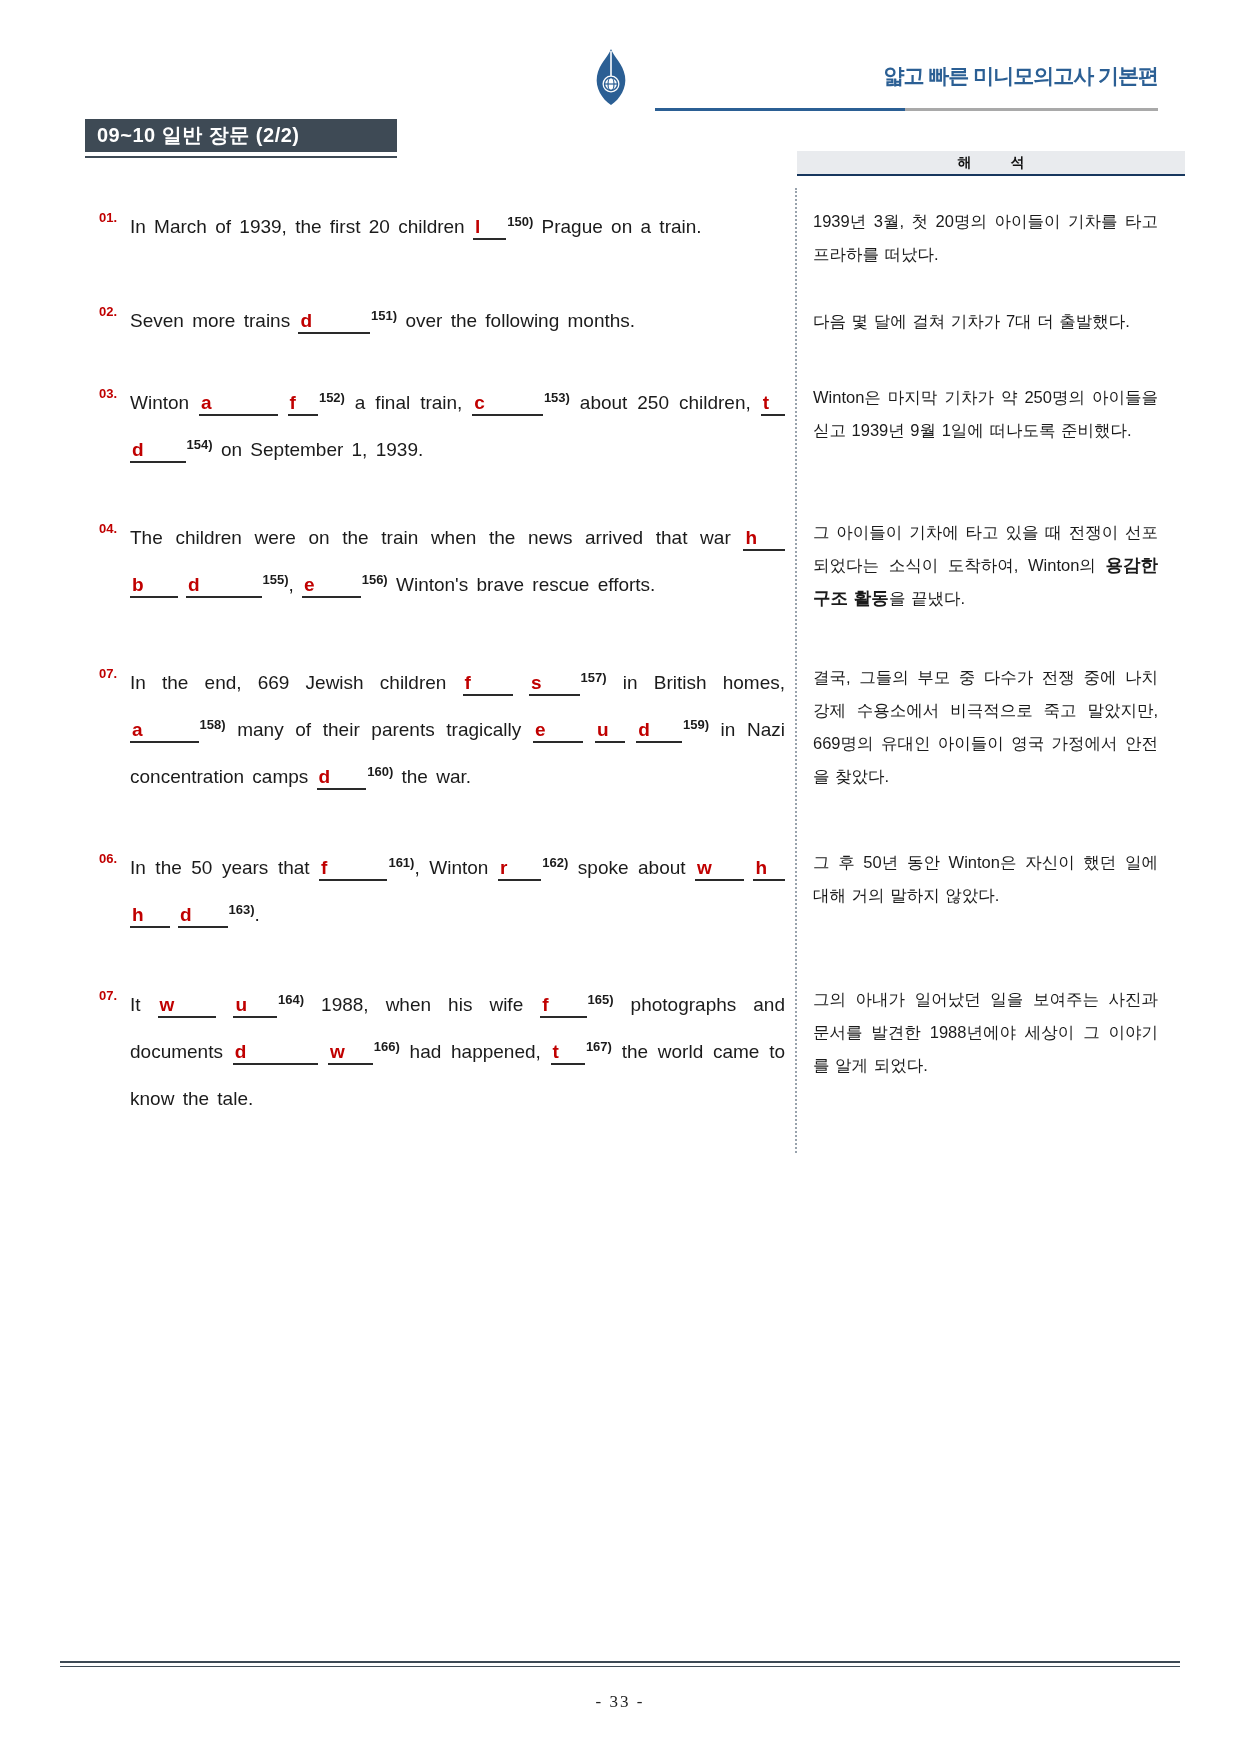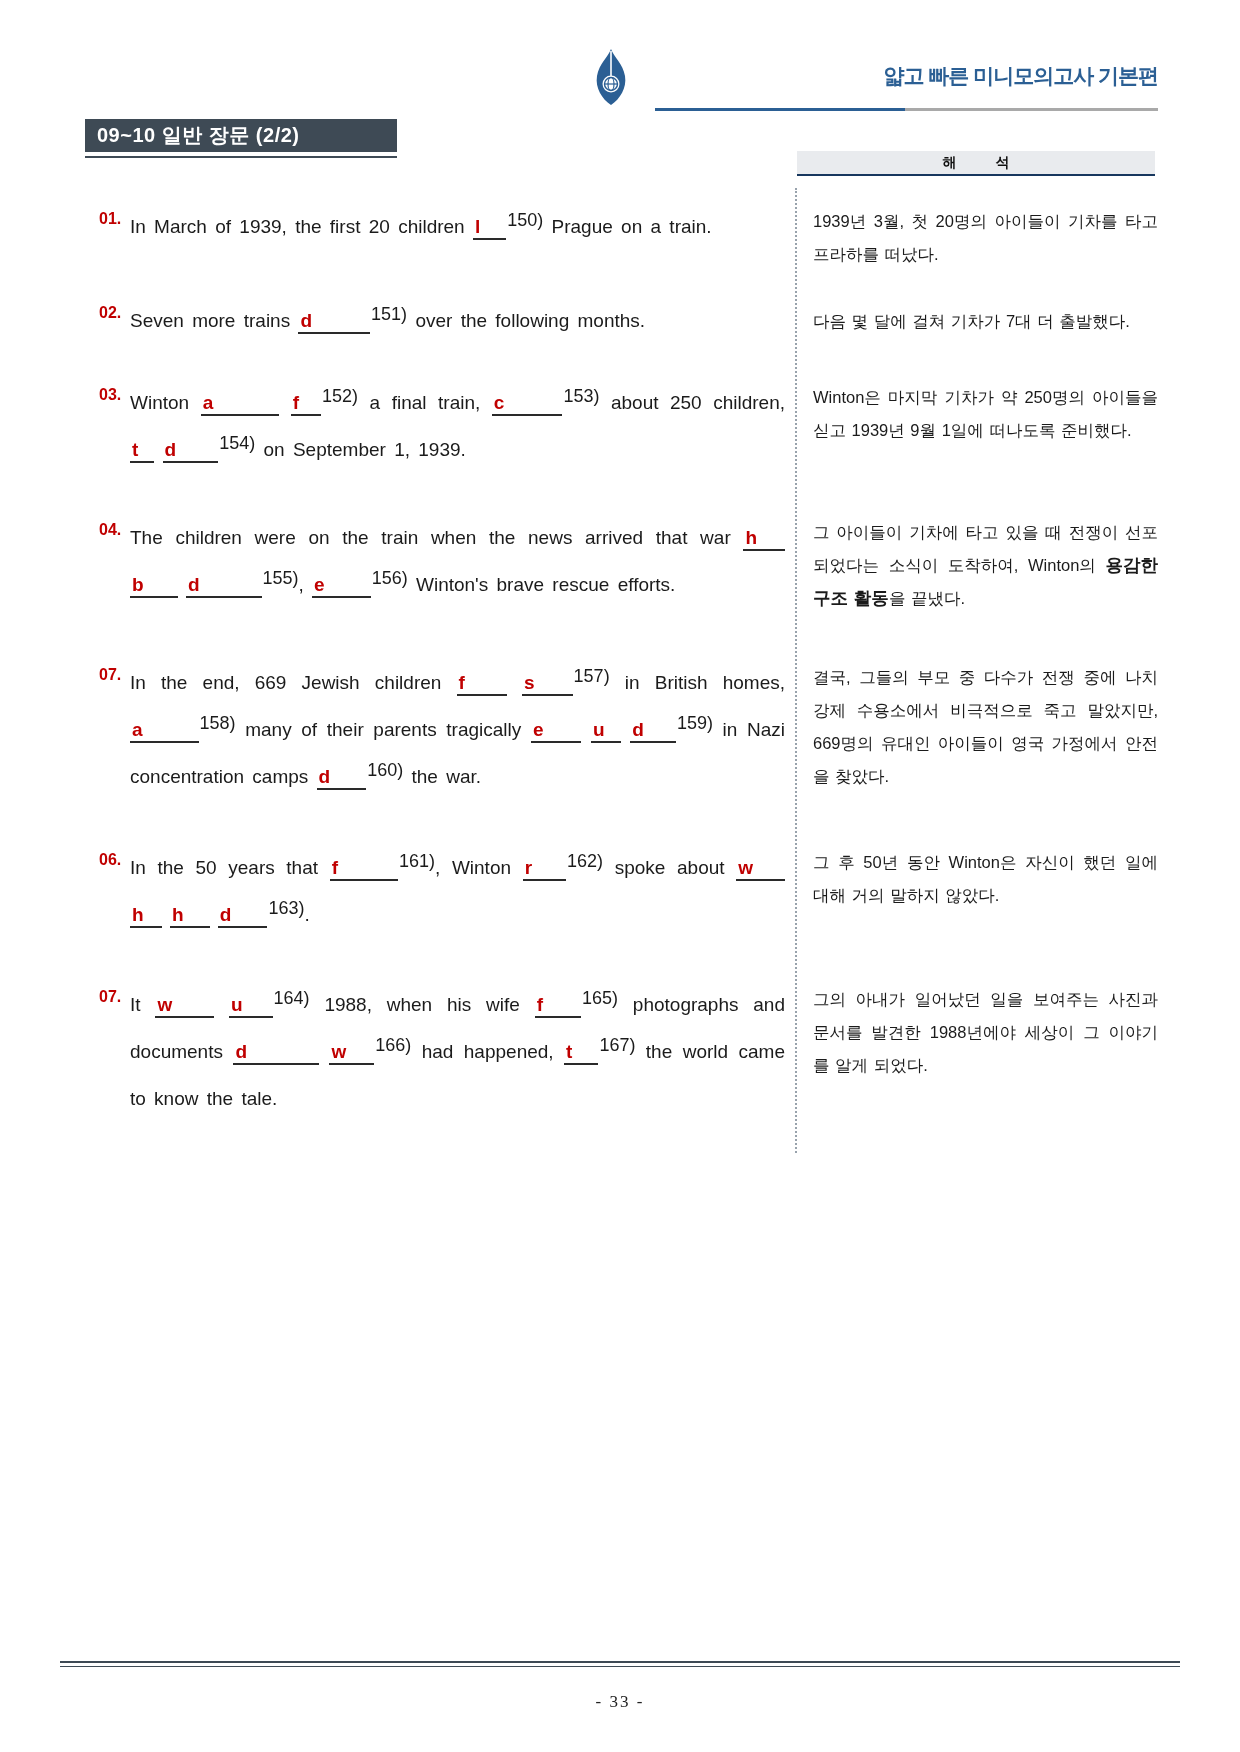--- a/index.html
+++ b/index.html
@@ -29,48 +29,48 @@
   .brand-rule-gray{position:absolute;left:905px;top:108px;width:253px;height:3px;background:var(--rule-gray);}
   
   .section-box{
     position:absolute;left:85px;top:119px;width:300px;height:33px;background:var(--box-bg);
     color:#ffffff;font-size:20px;font-weight:bold;line-height:33px;padding-left:12px;
     letter-spacing:0.5px;white-space:nowrap;
   }
   .section-underline{position:absolute;left:85px;top:156px;width:312px;height:0;border-top:2px solid var(--box-bg);}
   
   .haeseok-bar{
-    position:absolute;left:797px;top:151px;width:358px;height:23px;background:var(--bar-bg);
+    position:absolute;left:797px;top:151px;width:388px;height:23px;background:var(--bar-bg);
     border-bottom:2px solid var(--bar-border);
     font-size:14px;font-weight:bold;color:#111;text-align:center;line-height:23px;white-space:pre;
   }
   
   .rows{position:absolute;left:85px;top:203px;width:1073px;}
   .col-divider{position:absolute;left:795px;top:188px;height:965px;width:0;border-left:2px dotted var(--divider);}
   .row{display:flex;align-items:flex-start;margin-bottom:40px;}
   .row:nth-child(1){margin-bottom:26px;}
   .row:nth-child(2){margin-bottom:35px;align-items:center;}
   .row:nth-child(3){margin-bottom:41px;}
   .row:nth-child(4){margin-bottom:44px;}
   .row:nth-child(5){margin-bottom:44px;}
   .row:nth-child(6){margin-bottom:43px;}
   .row:nth-child(7){margin-bottom:0;}
   .en-cell{position:relative;width:700px;padding-left:45px;box-sizing:border-box;flex:0 0 700px;}
   .no{
-    position:absolute;left:14px;top:7px;color:var(--red);font-weight:bold;font-size:16px;
+    position:absolute;left:14px;top:7px;color:var(--red);font-weight:bold;font-size:13px;
   }
   p.en{
     margin:0;font-size:19px;line-height:47px;text-align:justify;color:var(--ink);
     word-spacing:3px;
   }
   .bwrap{white-space:nowrap;}
   .blank{border-bottom:2px solid var(--blank-line);padding-bottom:1px;}
   .blank .letter{color:var(--red);font-weight:bold;padding-left:2px;}
   .gap{display:inline-block;height:1px;}
-  sup.num{font-size:18px;vertical-align:7px;line-height:0;color:var(--ink);margin-left:1px;font-weight:normal;}
+  sup.num{font-size:13px;vertical-align:7px;line-height:0;color:var(--ink);margin-left:1px;font-weight:bold;}
   .ko-cell{flex:0 0 345px;width:345px;margin-left:28px;box-sizing:border-box;}
   p.ko{margin:2px 0 0 0;font-size:16.5px;line-height:33px;text-align:justify;color:var(--ink);word-spacing:1px;}
   .kbold{font-weight:bold;font-size:17.5px;}
   
   .footer-rule{
     position:absolute;left:60px;top:1661px;width:1120px;height:3px;
     border-top:2px solid var(--box-bg);border-bottom:1px solid var(--box-bg);
   }
   .page-number{
     position:absolute;left:0;top:1692px;width:1240px;text-align:center;

